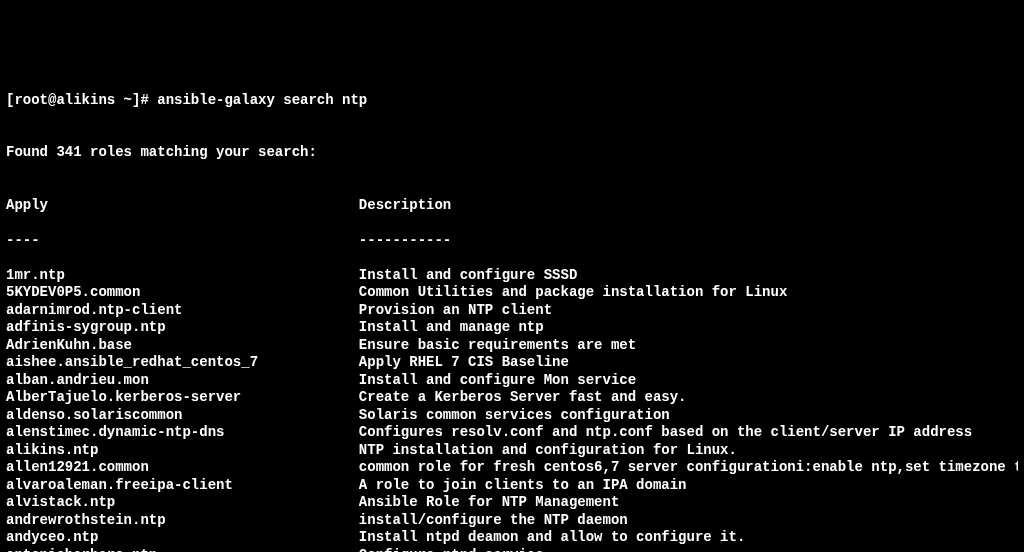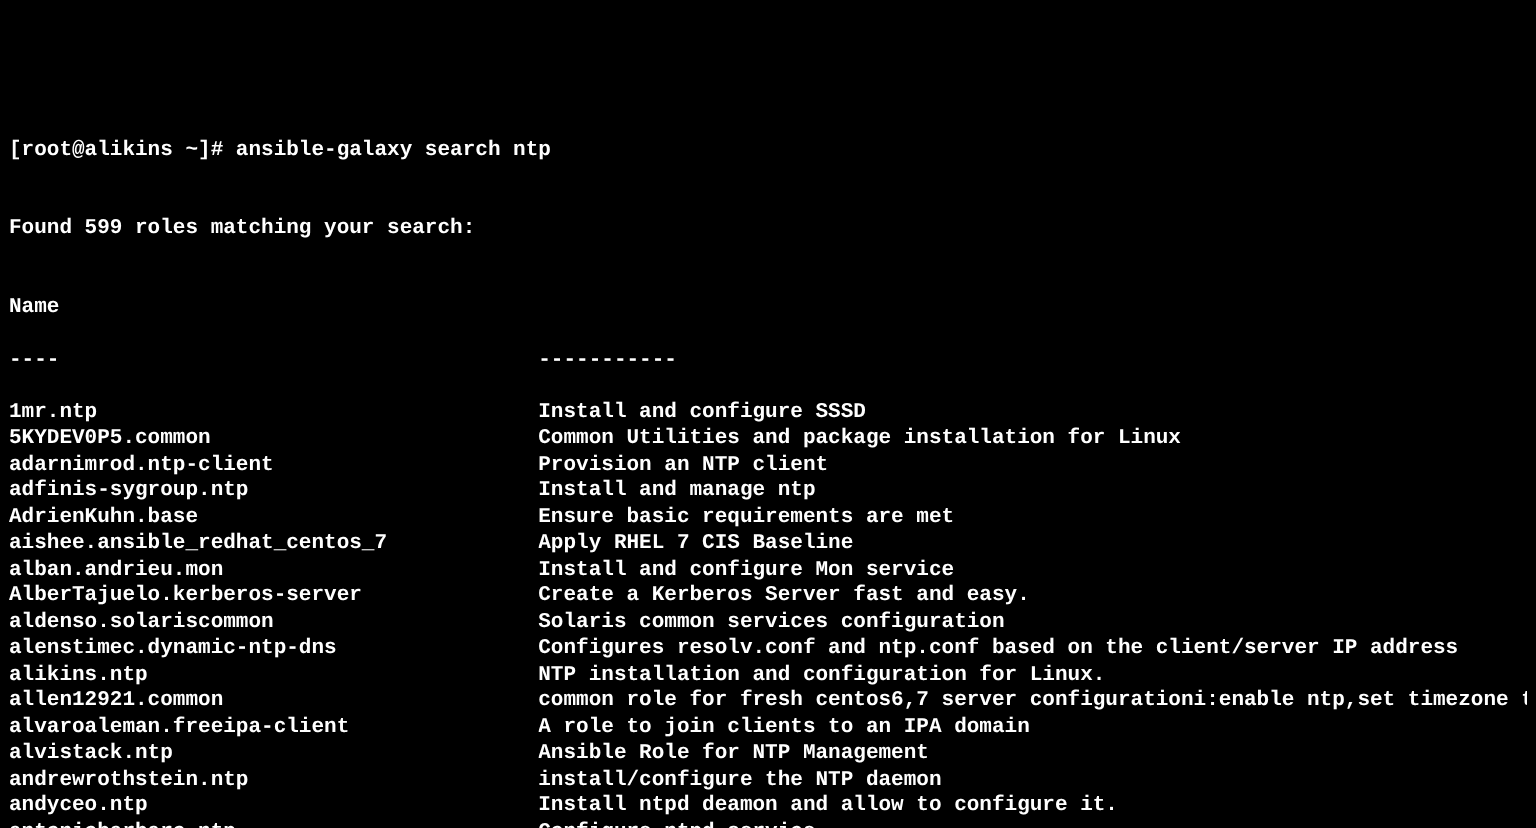--- a/index.html
+++ b/index.html
@@ -35,21 +35,21 @@
     }
   </style>
 </head>
 <body>
 
 
 
 <div class="terminal">
 <div>[root@alikins ~]# ansible-galaxy search ntp</div>
 <div></div>
-<div>Found 599 roles matching your search:</div>
+<div>Found 341 roles matching your search:</div>
 <div></div>
-<div class="row"><span class="col-name">Name</span></div>
+<div class="row"><span class="col-name">Apply</span><span class="col-desc">Description</span></div>
 <div class="row"><span class="col-name">----</span><span class="col-desc">-----------</span></div>
 <div id="rows-container"><div class="row"><span class="col-name">1mr.ntp</span><span class="col-desc">Install and configure SSSD</span></div><div class="row"><span class="col-name">5KYDEV0P5.common</span><span class="col-desc">Common Utilities and package installation for Linux</span></div><div class="row"><span class="col-name">adarnimrod.ntp-client</span><span class="col-desc">Provision an NTP client</span></div><div class="row"><span class="col-name">adfinis-sygroup.ntp</span><span class="col-desc">Install and manage ntp</span></div><div class="row"><span class="col-name">AdrienKuhn.base</span><span class="col-desc">Ensure basic requirements are met</span></div><div class="row"><span class="col-name">aishee.ansible_redhat_centos_7</span><span class="col-desc">Apply RHEL 7 CIS Baseline</span></div><div class="row"><span class="col-name">alban.andrieu.mon</span><span class="col-desc">Install and configure Mon service</span></div><div class="row"><span class="col-name">AlberTajuelo.kerberos-server</span><span class="col-desc">Create a Kerberos Server fast and easy.</span></div><div class="row"><span class="col-name">aldenso.solariscommon</span><span class="col-desc">Solaris common services configuration</span></div><div class="row"><span class="col-name">alenstimec.dynamic-ntp-dns</span><span class="col-desc">Configures resolv.conf and ntp.conf based on the client/server IP address</span></div><div class="row"><span class="col-name">alikins.ntp</span><span class="col-desc">NTP installation and configuration for Linux.</span></div><div class="row"><span class="col-name">allen12921.common</span><span class="col-desc">common role for fresh centos6,7 server configurationi:enable ntp,set timezone to UTC,i</span></div><div class="row"><span class="col-name">alvaroaleman.freeipa-client</span><span class="col-desc">A role to join clients to an IPA domain</span></div><div class="row"><span class="col-name">alvistack.ntp</span><span class="col-desc">Ansible Role for NTP Management</span></div><div class="row"><span class="col-name">andrewrothstein.ntp</span><span class="col-desc">install/configure the NTP daemon</span></div><div class="row"><span class="col-name">andyceo.ntp</span><span class="col-desc">Install ntpd deamon and allow to configure it.</span></div><div class="row"><span class="col-name">antoniobarbaro.ntp</span><span class="col-desc">Configure ntpd service</span></div></div>
 </div>
 
 
 
 
 </body></html>

